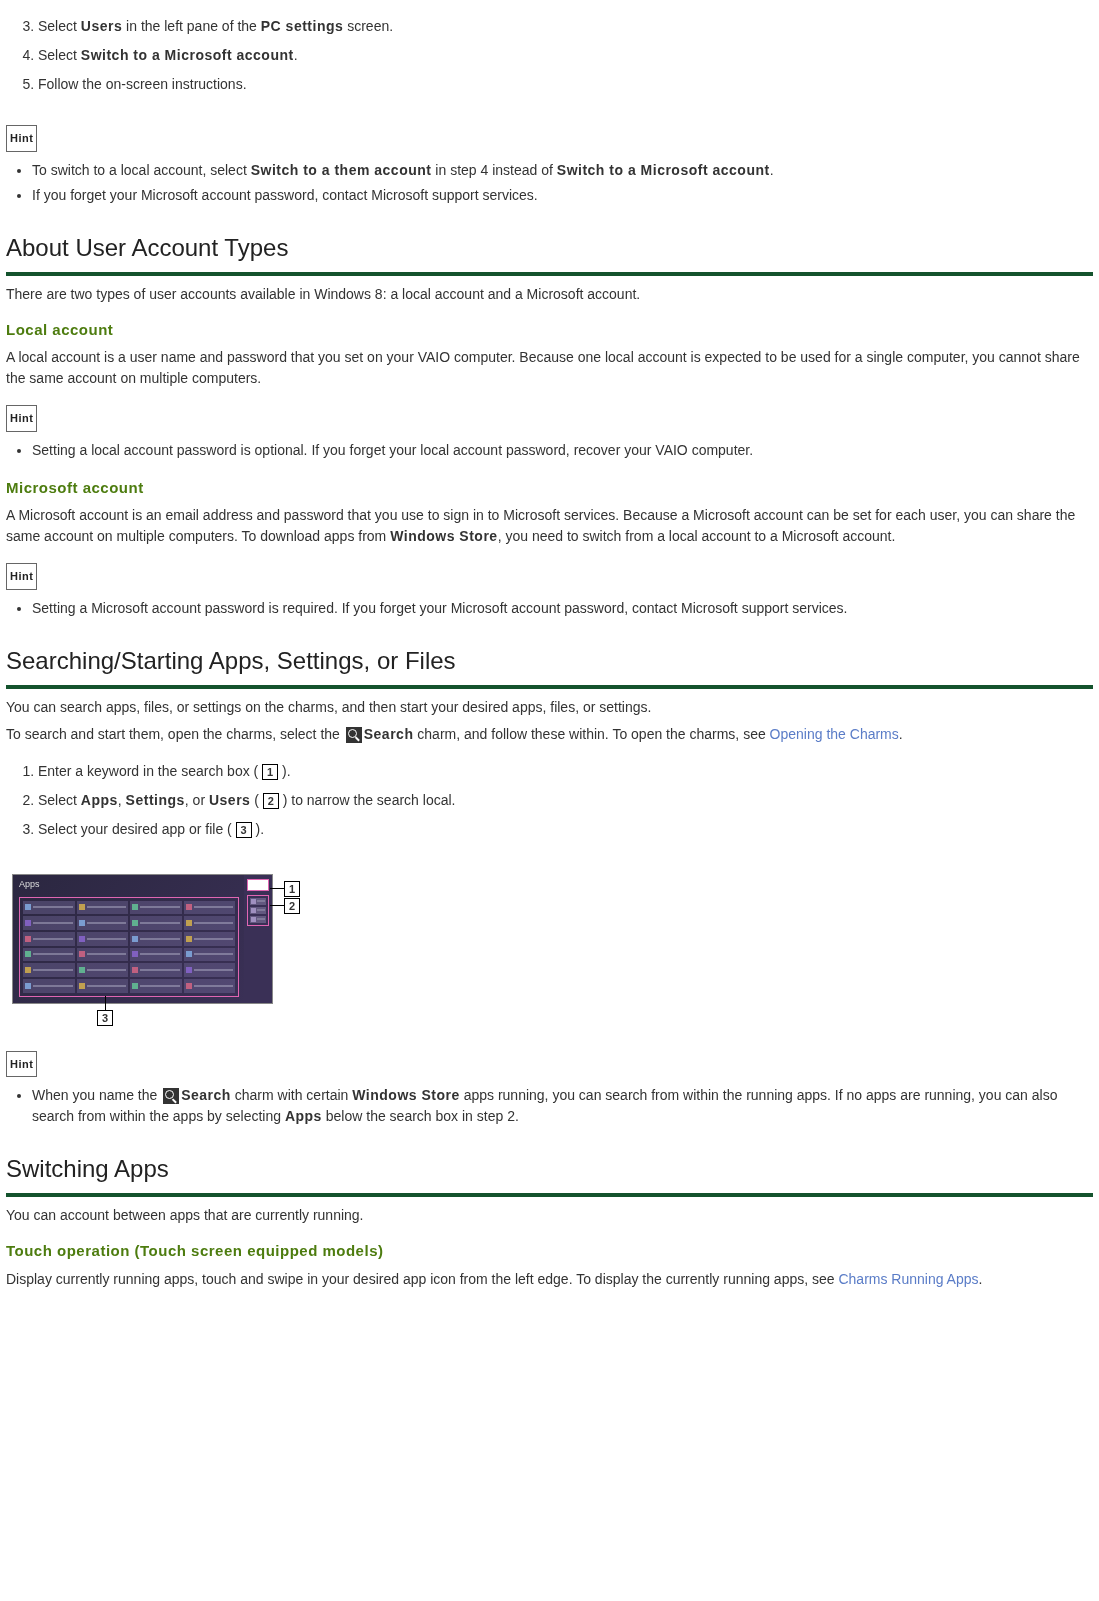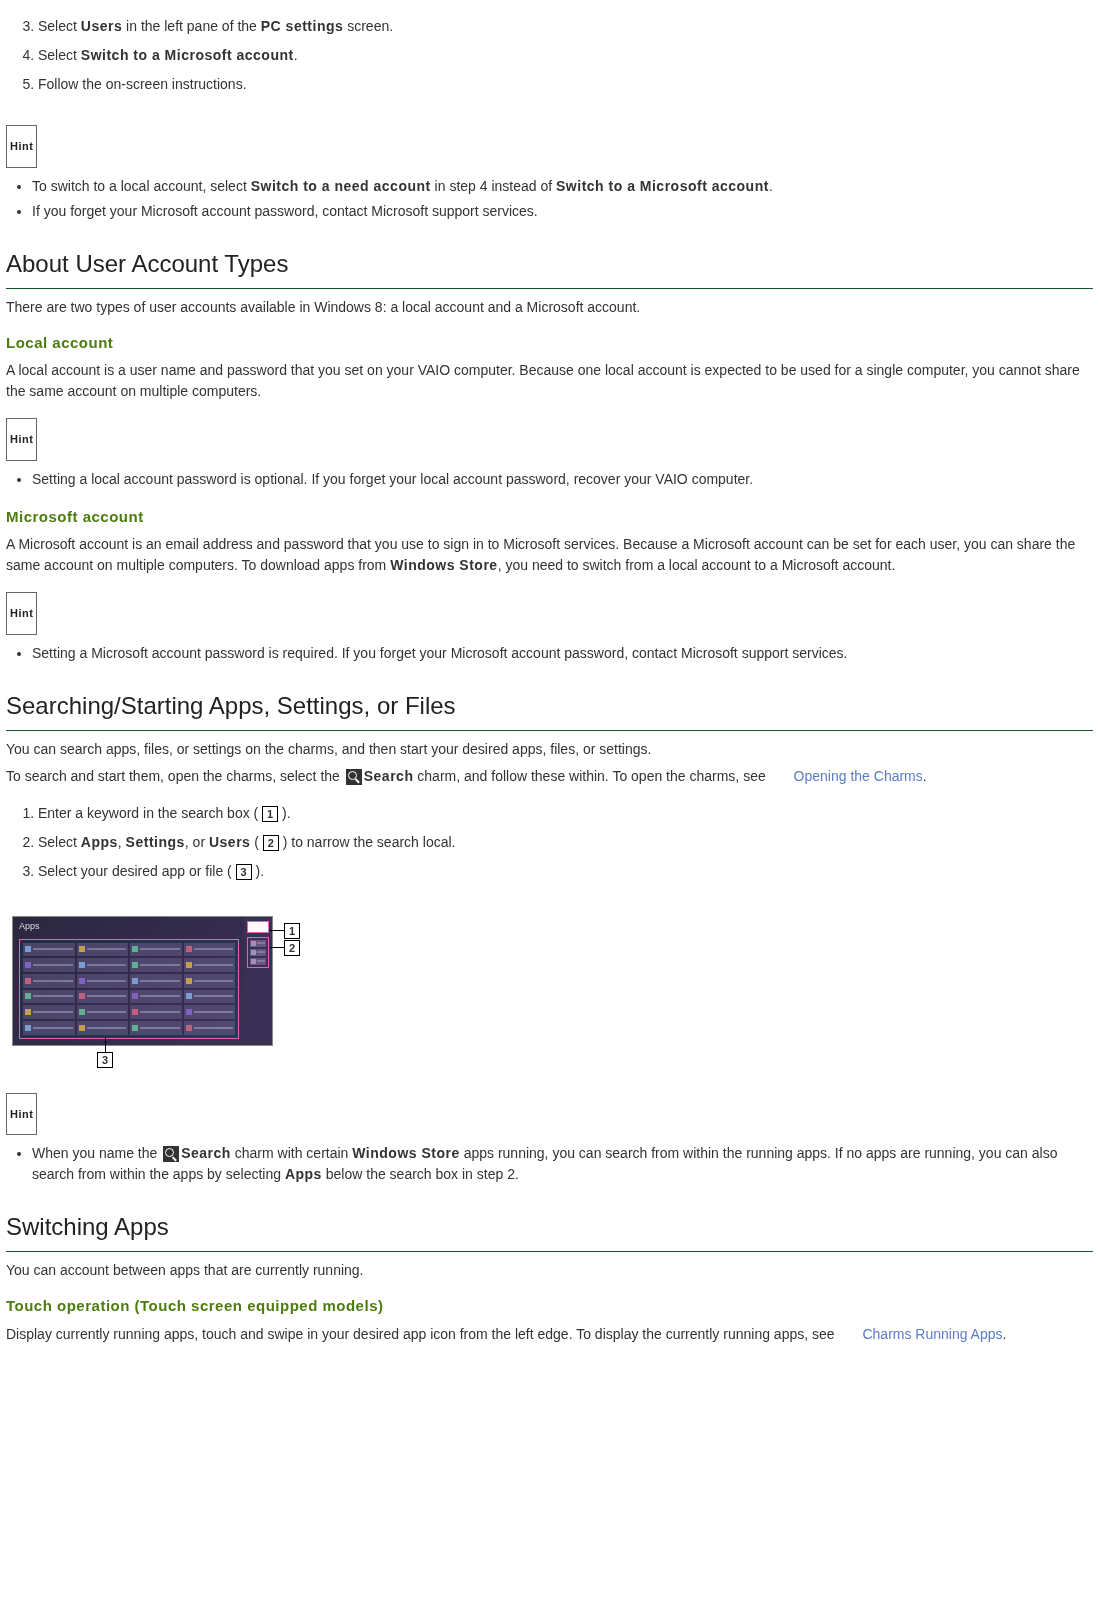--- a/index.html
+++ b/index.html
@@ -11,21 +11,21 @@
       max-width: 1099px;
       line-height: 1.5;
     }
     h2 {
       font-family: Verdana, Geneva, sans-serif;
       font-size: 24px;
       font-weight: normal;
       color: #222;
       margin: 22px 0 8px 0;
       padding-bottom: 6px;
-      border-bottom: 1px solid #14532d;
+      border-bottom: 4px solid #14532d;
     }
     h3 {
       font-size: 15px;
       color: #4d7c0f;
       margin: 14px 0 4px 0;
       letter-spacing: 0.5px;
     }
     ol {
       margin: 12px 0 16px 0;
       padding-left: 32px;
@@ -39,31 +39,30 @@
     }
     ul li {
       padding: 2px 0;
     }
     strong {
       letter-spacing: 0.5px;
     }
     .hint-label {
       display: inline-block;
       border: 1px solid #666;
-      padding: 12px 3px;
+      padding: 4px 3px;
       font-size: 11px;
       font-weight: bold;
       color: #222;
       margin: 10px 0 2px 0;
       letter-spacing: 0.5px;
     }
     a {
       color: #5a7cc7;
       text-decoration: none;
-      margin-left: 24px;
     }
     p {
       margin: 6px 0;
     }
     .numbox {
       display: inline-block;
       border: 1px solid #000;
       width: 14px;
       height: 14px;
       line-height: 14px;
@@ -238,21 +237,21 @@
   </li>
   <li>
     <span>Select </span><strong>Switch to a Microsoft account</strong><span>.</span>
   </li>
   <li>Follow the on-screen instructions.</li>
 </ol>
 
 <div class="hint-label">Hint</div>
 <ul>
   <li>
-    <span>To switch to a local account, select </span><strong>Switch to a need account</strong><span> in step 4 instead of </span><strong>Switch to a Microsoft account</strong><span>.</span>
+    <span>To switch to a local account, select </span><strong>Switch to a them account</strong><span> in step 4 instead of </span><strong>Switch to a Microsoft account</strong><span>.</span>
   </li>
   <li>If you forget your Microsoft account password, contact Microsoft support services.</li>
 </ul>
 
 <h2>About User Account Types</h2>
 <p>There are two types of user accounts available in Windows 8: a local account and a Microsoft account.</p>
 
 <h3>Local account</h3>
 <p>A local account is a user name and password that you set on your VAIO computer. Because one local account is expected to be used for a single computer, you cannot share the same account on multiple computers.</p>
 <div class="hint-label">Hint</div>

